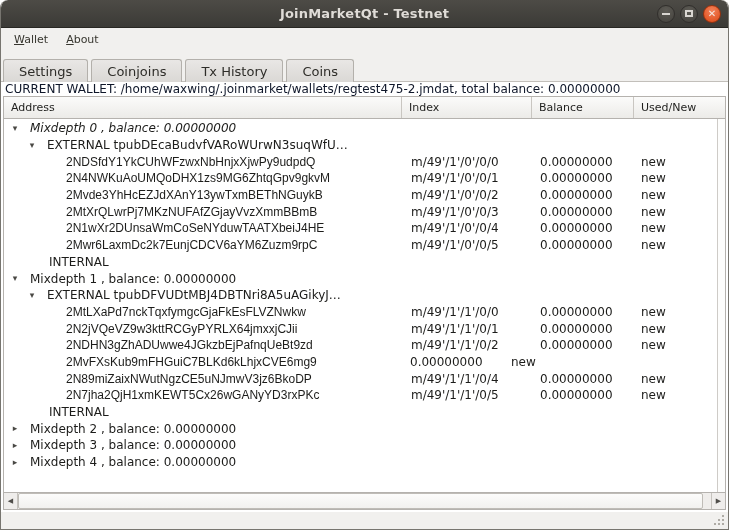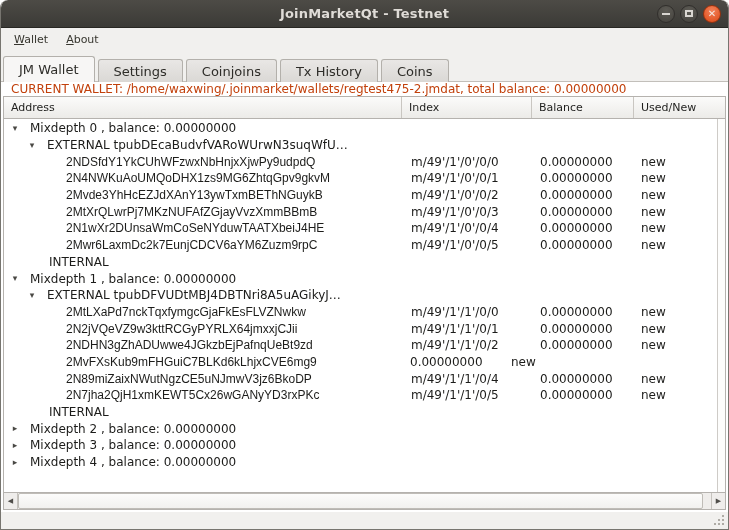--- a/index.html
+++ b/index.html
@@ -87,22 +87,22 @@
 
   
   .pane {
     flex:1 1 auto;
     background:#ffffff;
     display:flex; flex-direction:column;
     overflow:hidden;
   }
   .banner {
     flex:0 0 14px;
-    font-size:12px; line-height:14px; color:#c2410c;
-    padding-left:10px; white-space:nowrap; overflow:hidden;
+    font-size:12px; line-height:14px; color:#0f172a;
+    padding-left:4px; white-space:nowrap; overflow:hidden;
   }
 
   .tree {
     flex:1 1 auto;
     margin:0 2px 2px 2px;
     border:1px solid #b5b2ae;
     display:flex; flex-direction:column;
     background:#fff;
     overflow:hidden;
   }
@@ -197,21 +197,20 @@
       </div>
     </div>
   </div>
 
   <div class="menubar">
       <span class="menu-item"><span class="mn">W</span>allet</span>
       <span class="menu-item"><span class="mn">A</span>bout</span>
     </div>
 
   <div class="tabbar">
-      <div class="tab active">JM Wallet</div>
       <div class="tab">Settings</div>
       <div class="tab">Coinjoins</div>
       <div class="tab">Tx History</div>
       <div class="tab">Coins</div>
     </div>
 
   <div class="pane">
     <div class="banner">CURRENT WALLET: /home/waxwing/.joinmarket/wallets/regtest475-2.jmdat, total balance: 0.00000000</div>
 
     <div class="tree">
@@ -220,21 +219,21 @@
         <div class="hcell w-idx">Index</div>
         <div class="hcell w-bal">Balance</div>
         <div class="hcell w-used">Used/New</div>
       </div>
 
       <div class="tree-main">
         <div class="rows">
             <div class="row">
               <div class="c-addr">
                 <span class="arrow" style="margin-left: 4px;">▾</span>
-                <span style="margin-left: 8px;">Mixdepth 0 , balance: 0.00000000</span>
+                <span style="margin-left: 8px; font-style: italic;">Mixdepth 0 , balance: 0.00000000</span>
               </div>
             </div>
             <div class="row">
               <div class="c-addr">
                 <span class="arrow" style="margin-left: 21px;">▾</span>
                 <span style="margin-left: 8px;">EXTERNAL tpubDEcaBudvfVARoWUrwN3suqWfU…</span>
               </div>
             </div>
             <div class="row">
               <div class="c-addr">

